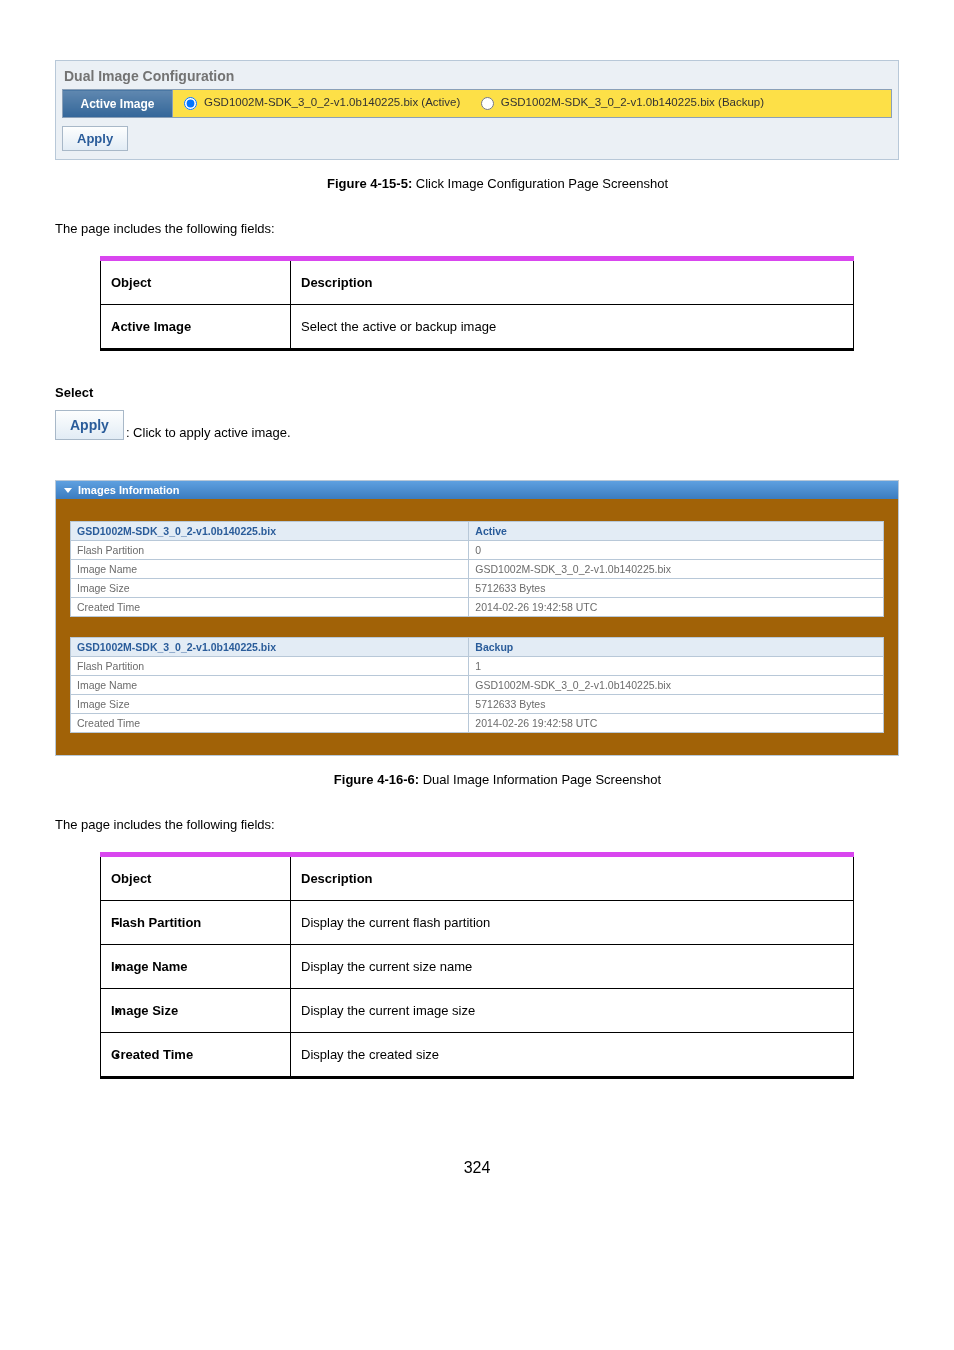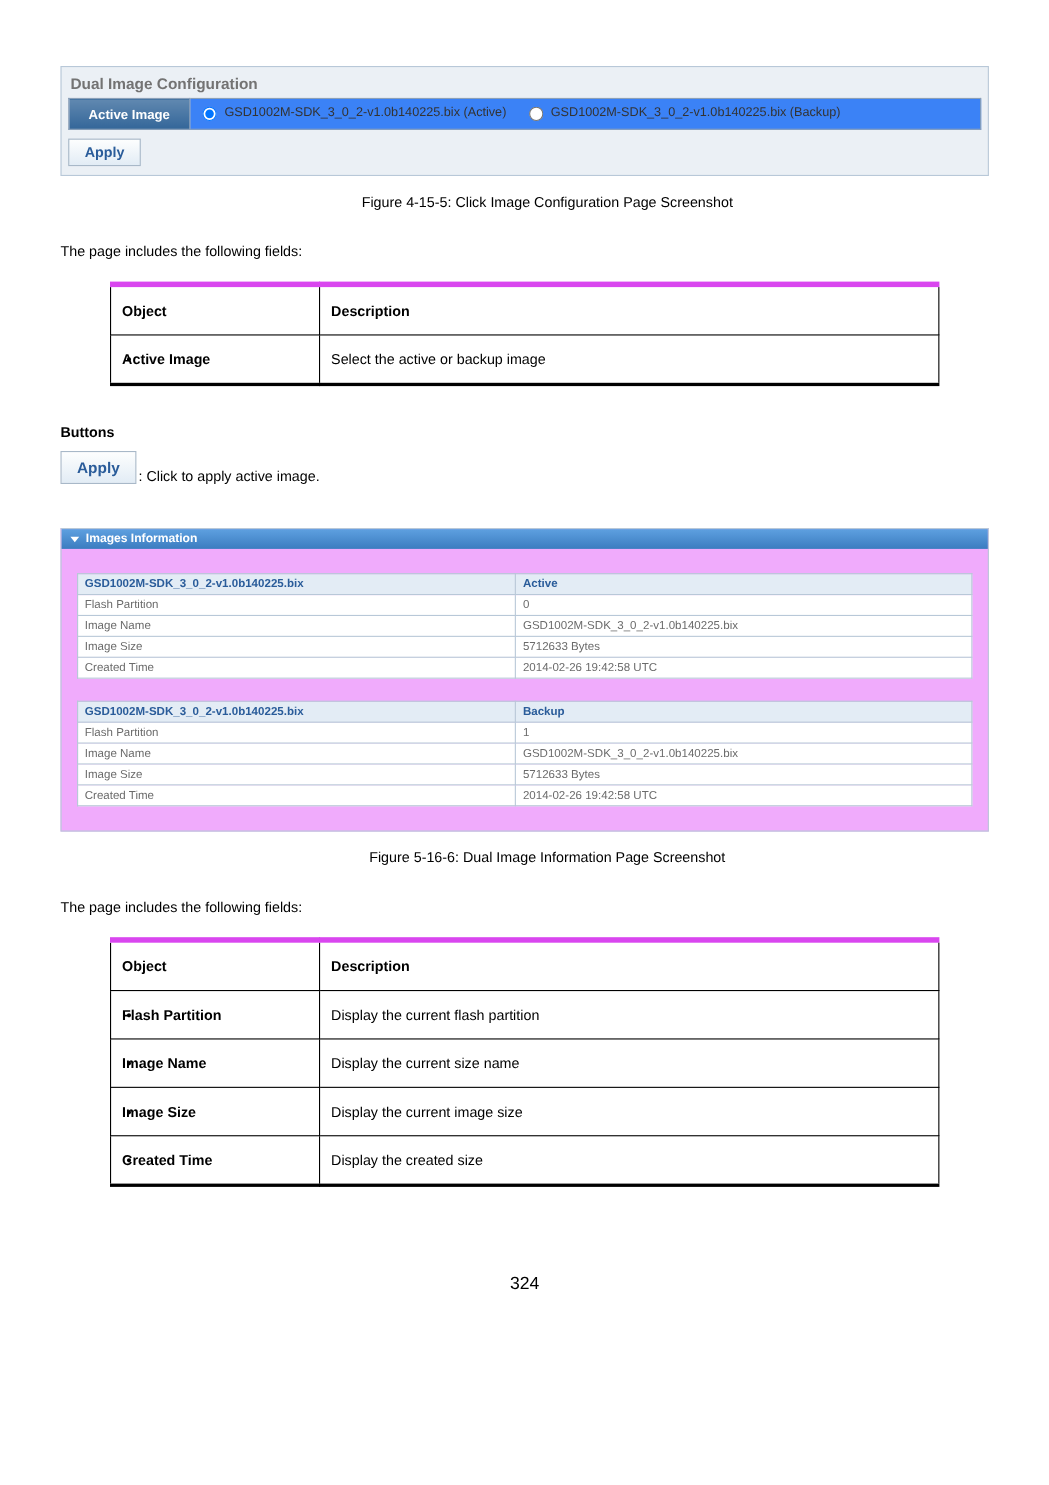--- a/index.html
+++ b/index.html
@@ -34,42 +34,42 @@
     padding: 4px 6px;
   }
   .config-header-cell {
     background: linear-gradient(#6088b0, #336699);
     color: #fff;
     font-weight: bold;
     text-align: center;
     width: 110px;
   }
   .config-value-cell {
-    background: #3b82f6;
+    background: #fde047;
     color: #333;
   }
   .radio-row { display: inline-flex; align-items: center; gap: 4px; font-size: 11.5px; }
   .radio-row + .radio-row { margin-left: 12px; }
   .apply-btn {
     display: inline-block;
     border: 1px solid #a8b8c8;
     background: linear-gradient(#fdfefe, #e2ecf5);
     color: #2a5c9a;
     font-weight: bold;
     font-size: 13px;
     padding: 4px 14px;
     margin-top: 8px;
     cursor: pointer;
   }
   .figure-caption {
     text-align: center;
     font-size: 13px;
     margin: 16px 0 30px 0;
   }
-  .figure-caption b { font-weight: normal; margin-left: 41px; }
+  .figure-caption b { font-weight: bold; margin-left: 41px; }
   .intro-line { margin: 8px 0 20px 0; }
   .fields-table-wrapper { padding: 0 45px; }
   .fields-table {
     width: 100%;
     border-collapse: collapse;
     border-top: 5px solid #d946ef;
     border-bottom: 3px solid #000;
   }
   .fields-table th, .fields-table td {
     border: 1px solid #000;
@@ -96,21 +96,21 @@
     border: 1px solid #a8b8c8;
     background: linear-gradient(#fdfefe, #e2ecf5);
     color: #2a5c9a;
     font-weight: bold;
     font-size: 14px;
     padding: 6px 14px;
   }
   
   .info-panel {
     border: 1px solid #b8c8d8;
-    background: #f0abfc;
+    background: #a16207;
     margin-top: 20px;
     padding: 0 0 16px 0;
   }
   .info-panel-header {
     background: linear-gradient(#5ea0e0, #3b7cc0);
     color: #fff;
     font-weight: bold;
     font-size: 11px;
     padding: 3px 8px;
     display: flex;
@@ -185,21 +185,21 @@
     </thead>
     <tbody>
       <tr>
         <td class="obj-cell">Active Image</td>
         <td>Select the active or backup image</td>
       </tr>
     </tbody>
   </table>
 </div>
 
-<div class="section-heading">Buttons</div>
+<div class="section-heading">Select</div>
 <div class="btn-line">
   <span class="btn-img">Apply</span>
   <span>: Click to apply active image.</span>
 </div>
 
 <div class="info-panel">
   <div class="info-panel-header">
     <span class="tri-icon"></span>
     <span>Images Information</span>
   </div>
@@ -249,21 +249,21 @@
       <tr>
             <td>Created Time</td>
             <td>2014-02-26 19:42:58 UTC</td>
           </tr>
     </tbody>
       </table>
   </div>
 </div>
 
 <div class="figure-caption">
-  <b>Figure 5-16-6:</b><span> Dual Image Information Page Screenshot</span>
+  <b>Figure 4-16-6:</b><span> Dual Image Information Page Screenshot</span>
 </div>
 
 <div class="intro-line">The page includes the following fields:</div>
 
 <div class="fields-table-wrapper">
   <table class="fields-table">
     <thead>
       <tr>
         <th>Object</th>
         <th>Description</th>

